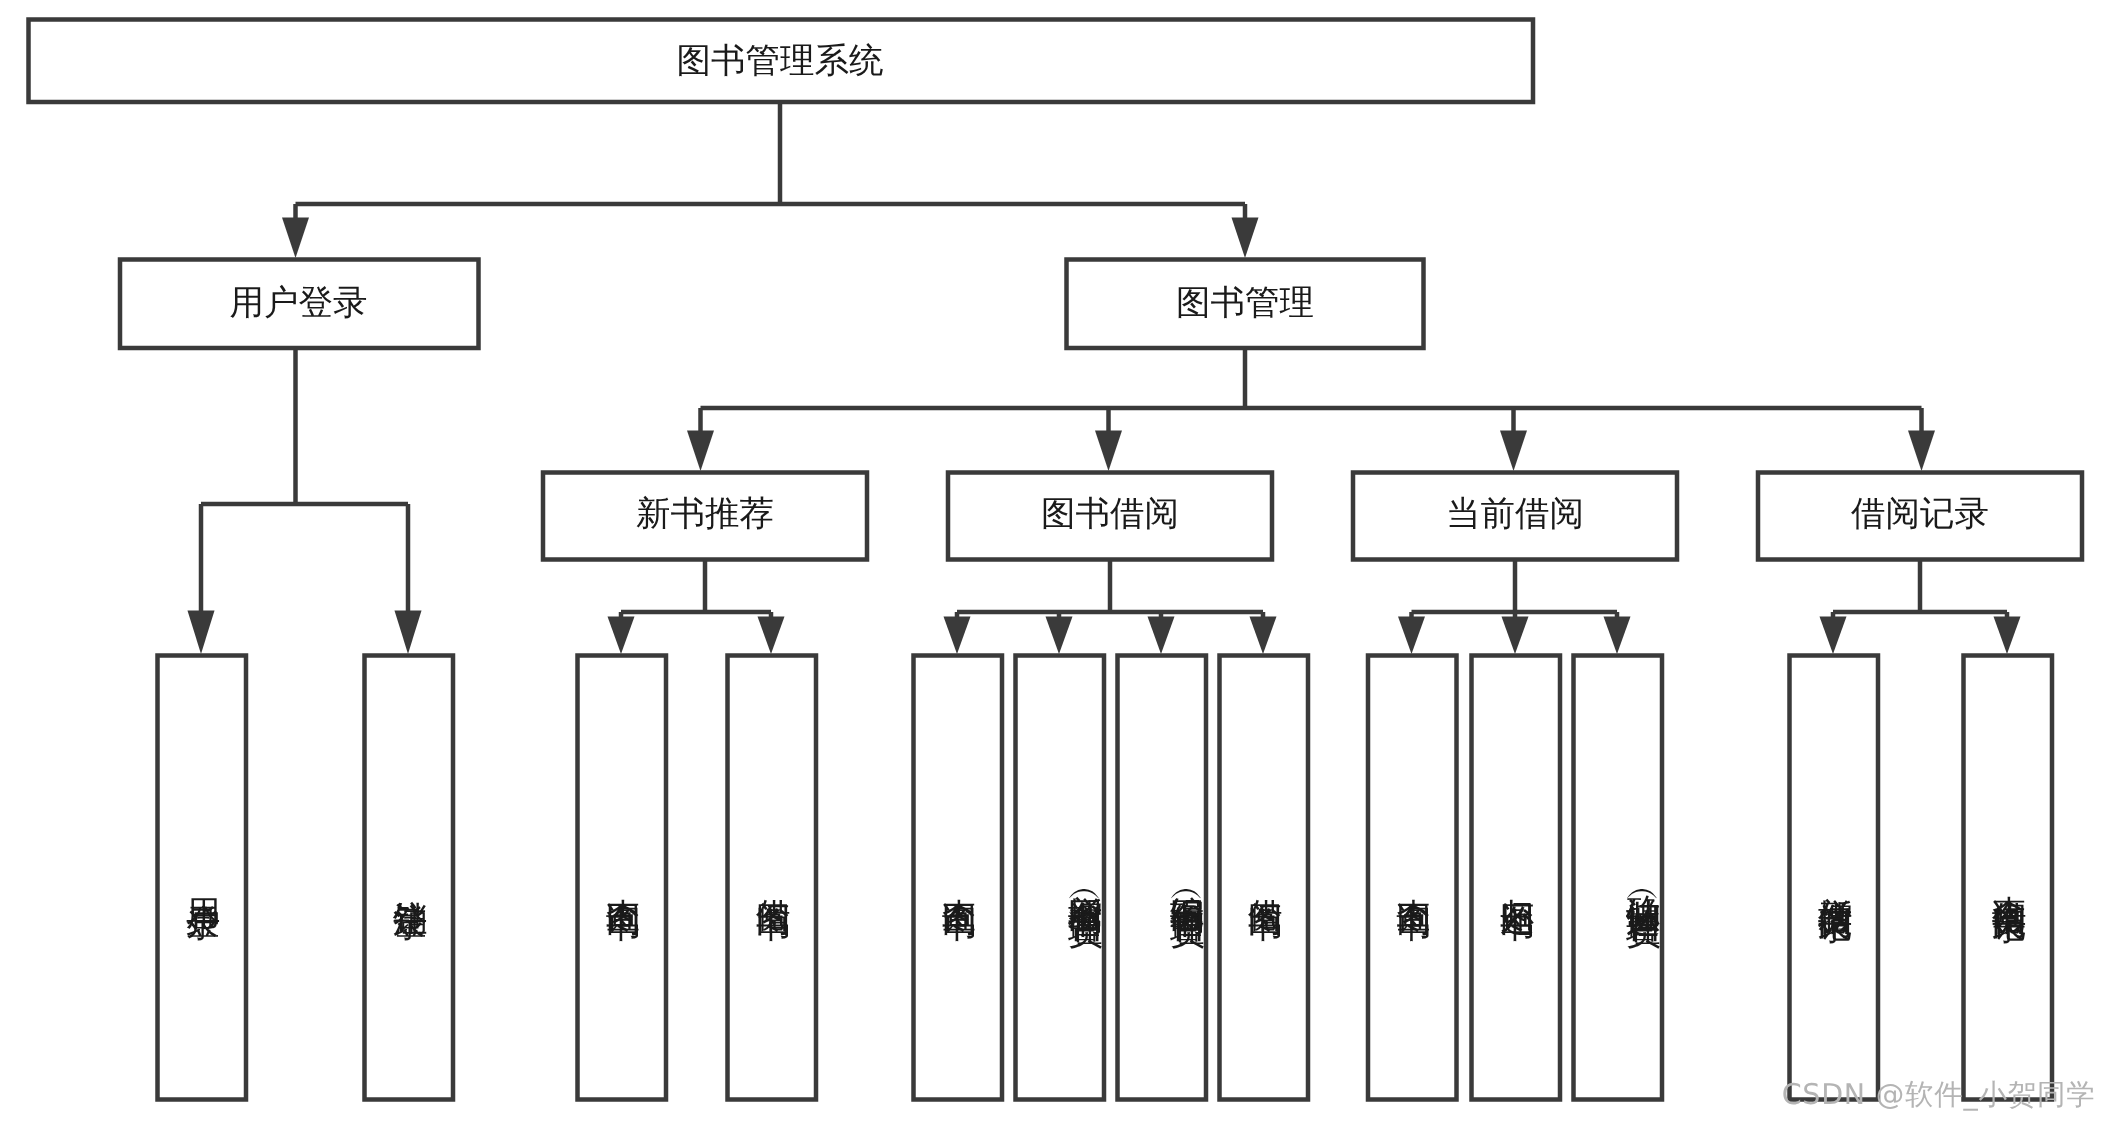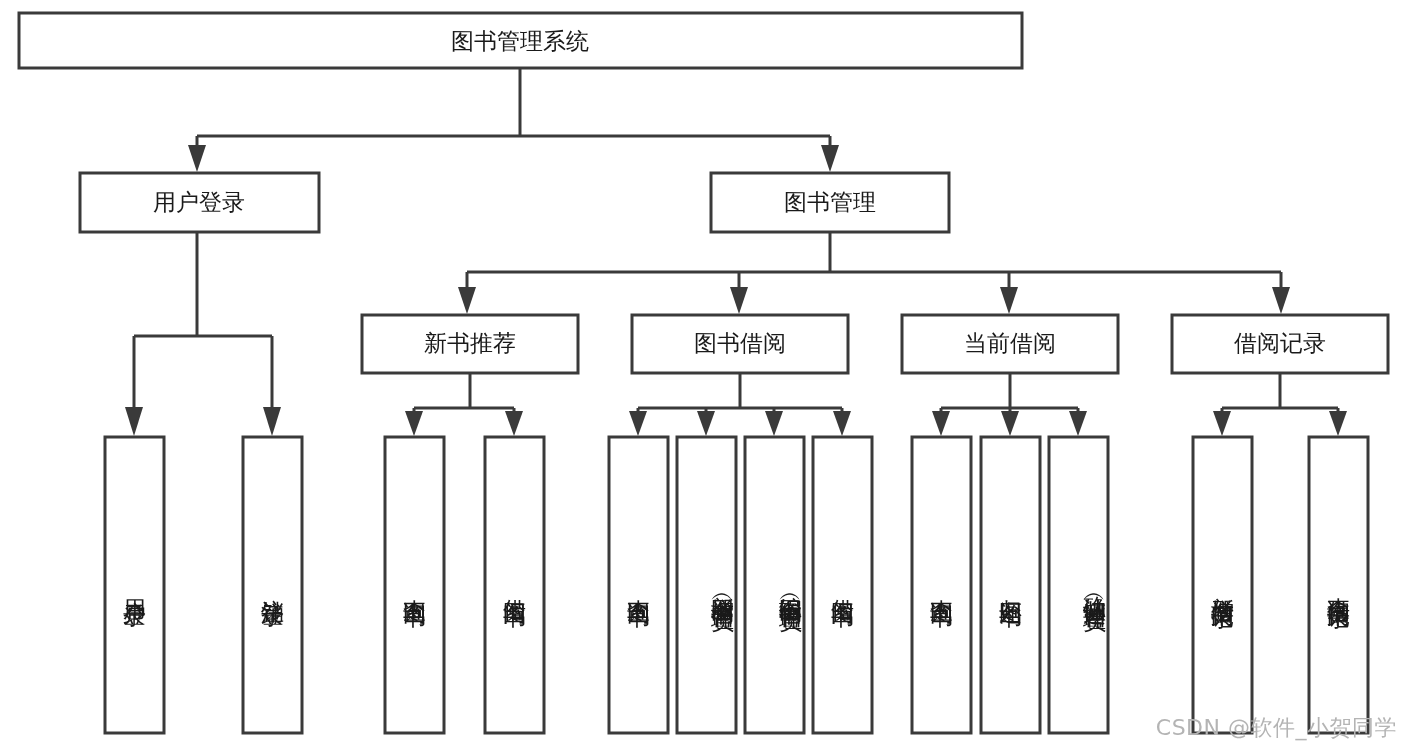--- a/index.html
+++ b/index.html
@@ -62,21 +62,21 @@
     letter-spacing: 2px;
     color: #1a1a1a;
     white-space: nowrap;
     pointer-events: none;
   }
   .watermark {
     position: absolute;
     right: 8px;
     bottom: 4px;
     font-family: "DejaVu Sans", "Liberation Sans", sans-serif;
-    font-size: 22px;
+    font-size: 19px;
     color: #b4b4b4;
     letter-spacing: 0.5px;
     white-space: nowrap;
   }
 </style>
 </head>
 <body>
 
 <div id="diagram-root">
 

